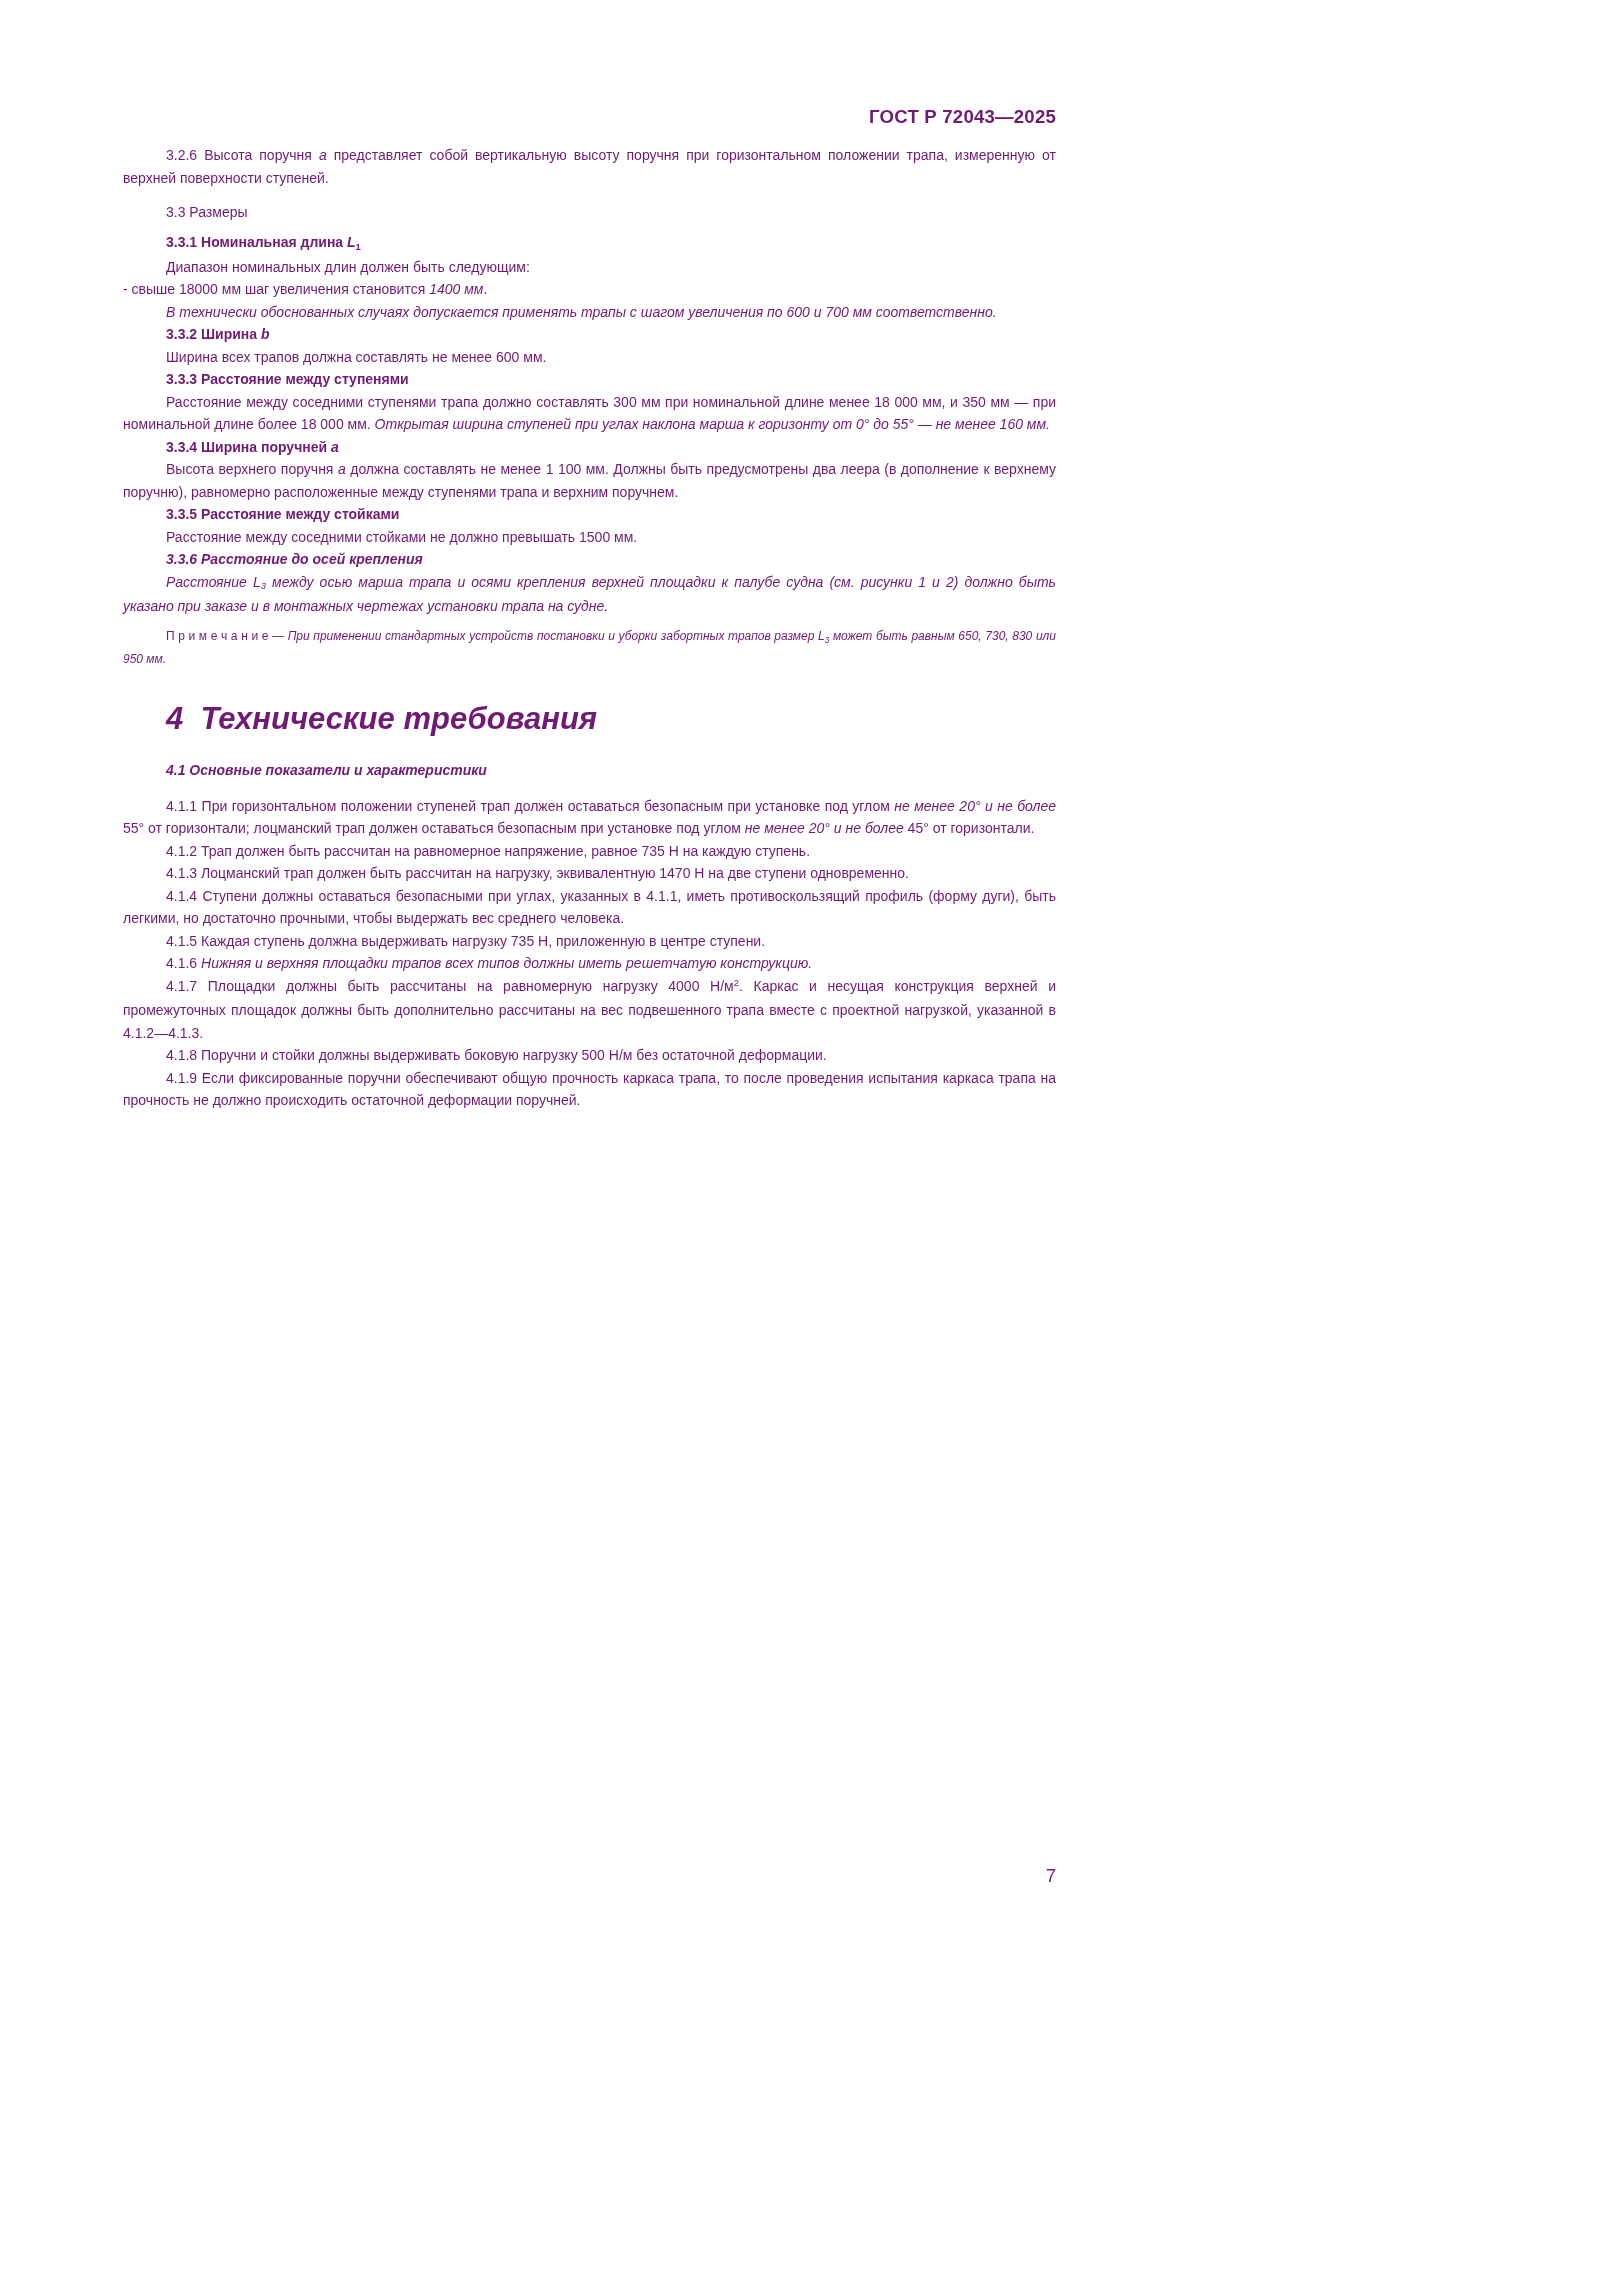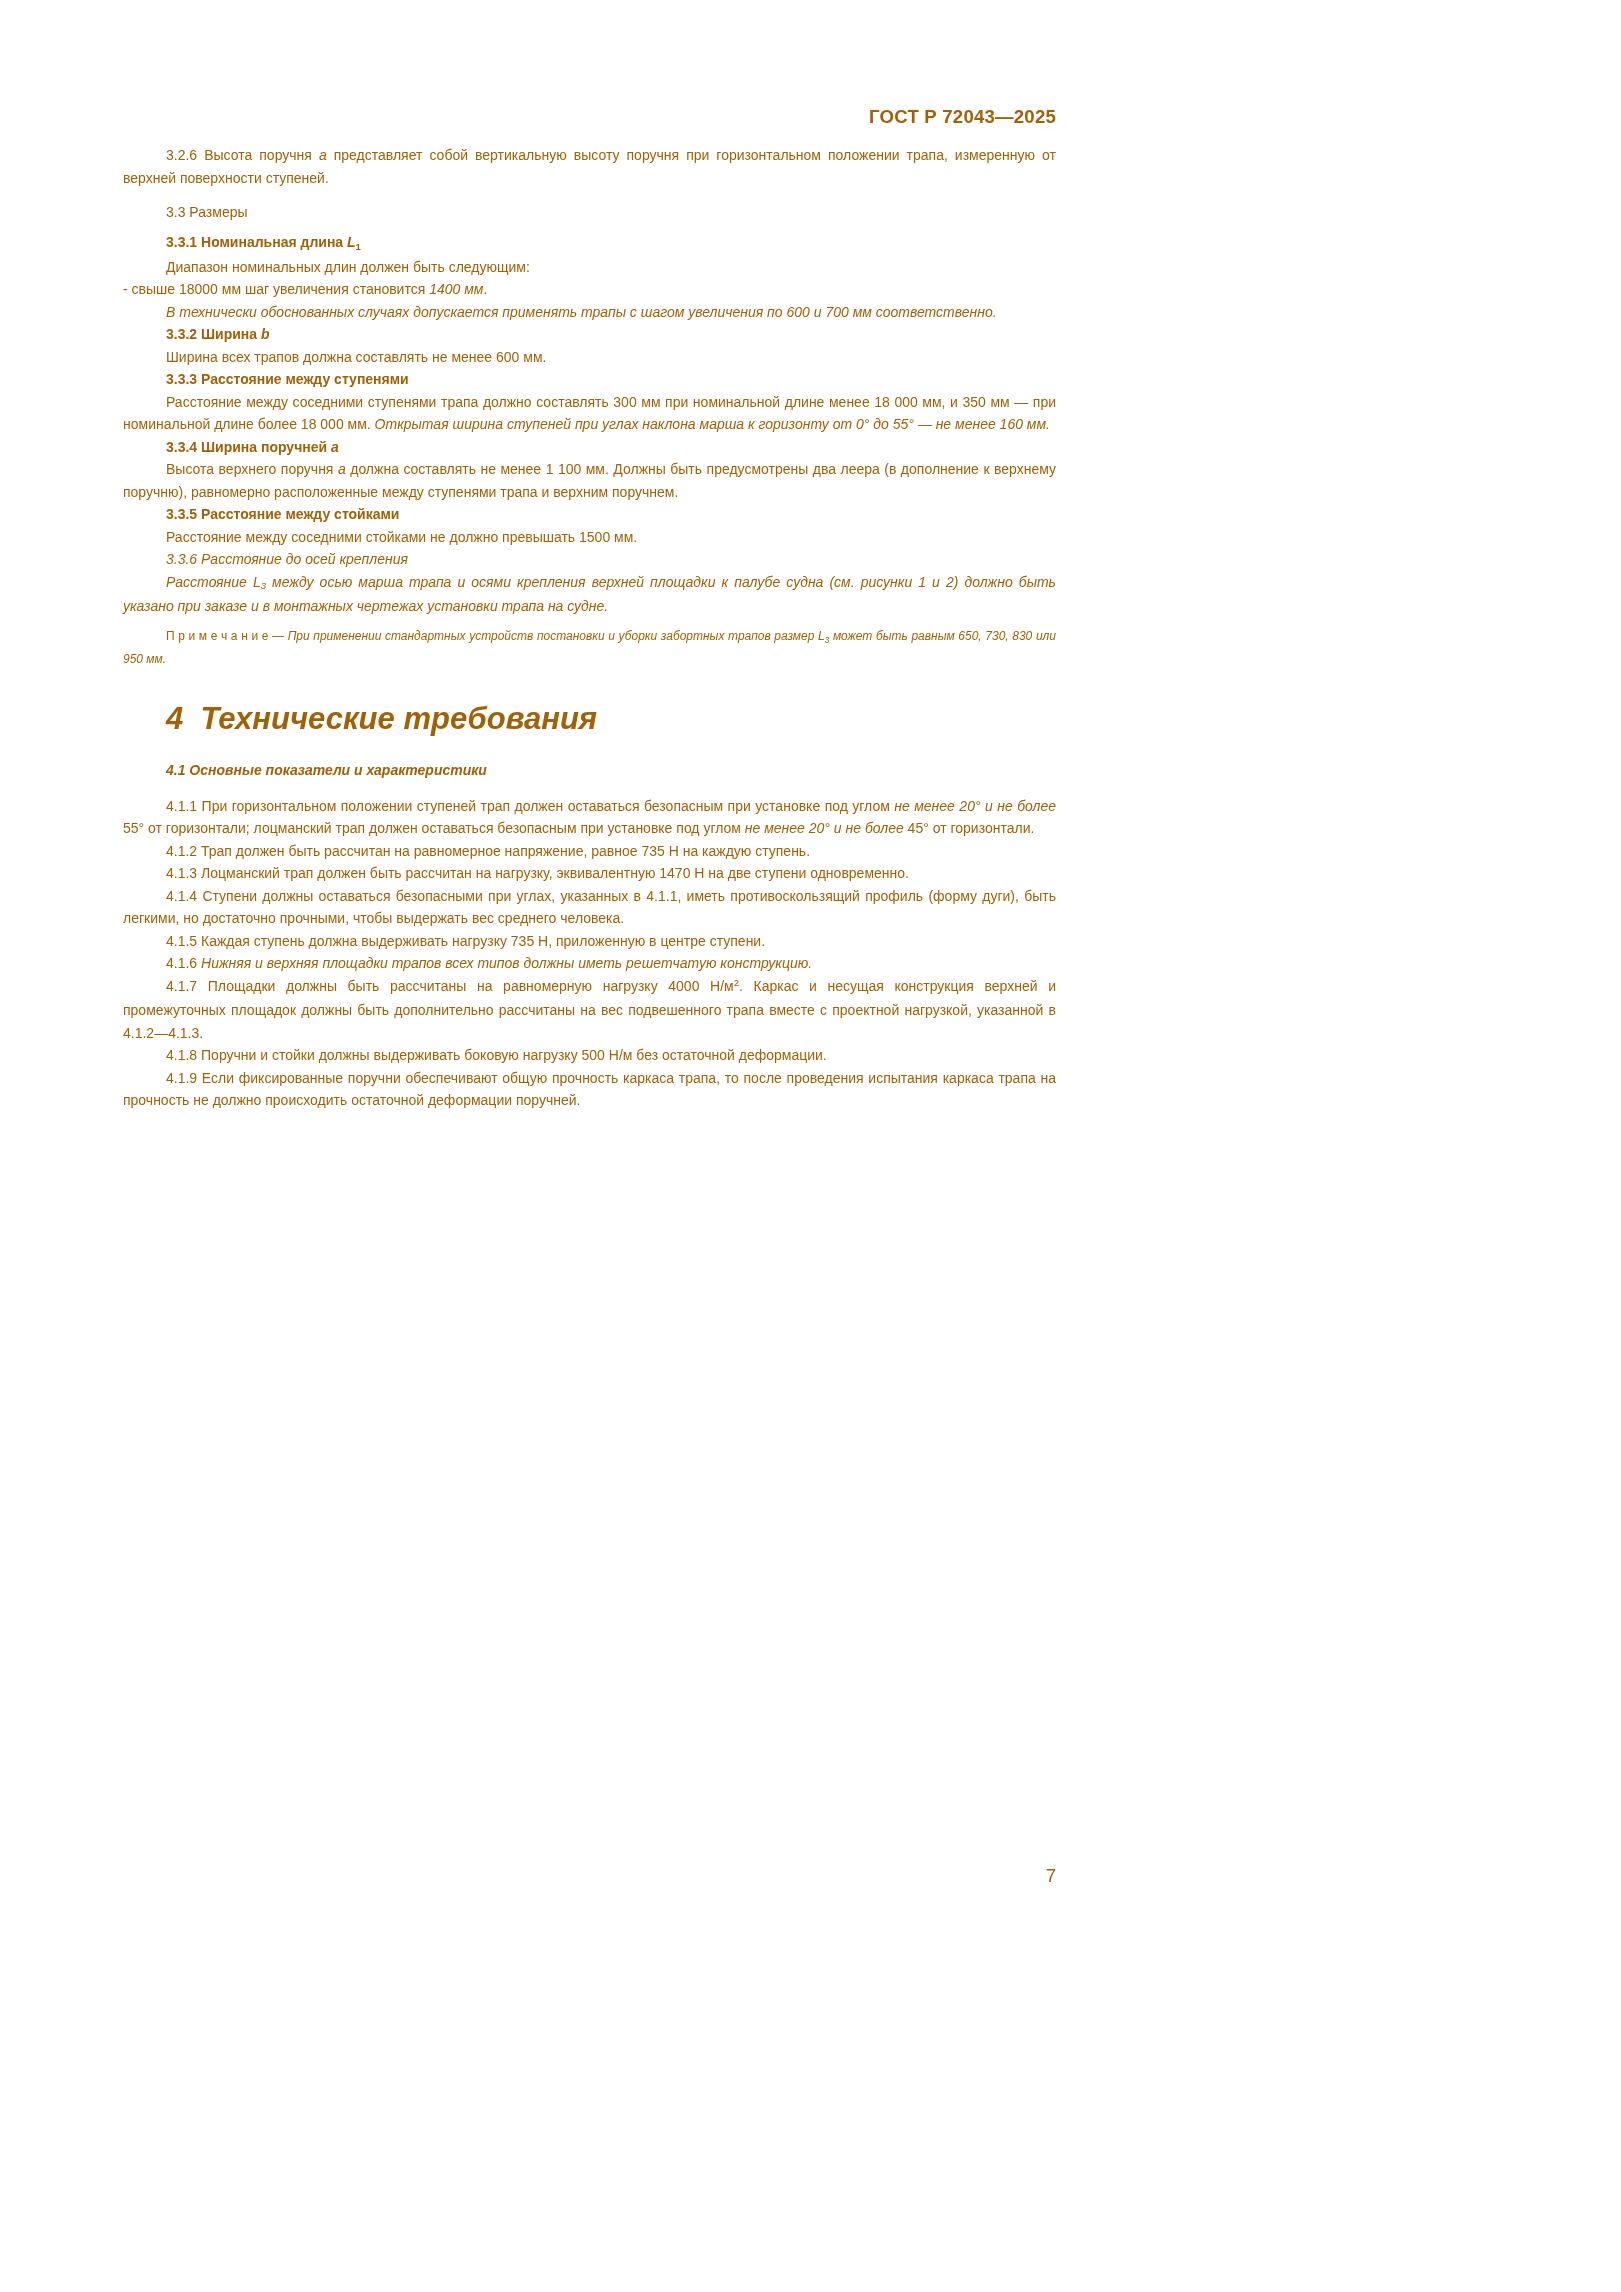--- a/index.html
+++ b/index.html
@@ -6,21 +6,21 @@
     margin: 0;
     padding: 0;
     background: #ffffff;
   }
   .page {
     position: relative;
     width: 1621px;
     height: 2173px;
     background: #ffffff;
     font-family: "Liberation Sans", sans-serif;
-    color: #a16207;
+    color: #701a75;
     overflow: hidden;
   }
   .doc-header {
     position: absolute;
     top: 106px;
     left: 123px;
     width: 933px;
     text-align: right;
     font-size: 18.6px;
     font-weight: 700;
@@ -38,21 +38,21 @@
     line-height: 22.5px;
     text-align: justify;
     text-indent: 43px;
   }
   .flush { text-indent: 0; }
   .h2 {
     font-weight: 400;
     margin: 11.8px 0 7.8px 0;
   }
   .h3 { font-weight: 700; }
-  .h3i { font-weight: 400; font-style: italic; }
+  .h3i { font-weight: 700; font-style: italic; }
   .h2i {
     font-weight: 700;
     font-style: italic;
     margin: 6.9px 0 12.7px 0;
   }
   .h1 {
     font-weight: 700;
     font-style: italic;
     font-size: 31px;
     line-height: 27.4px;

